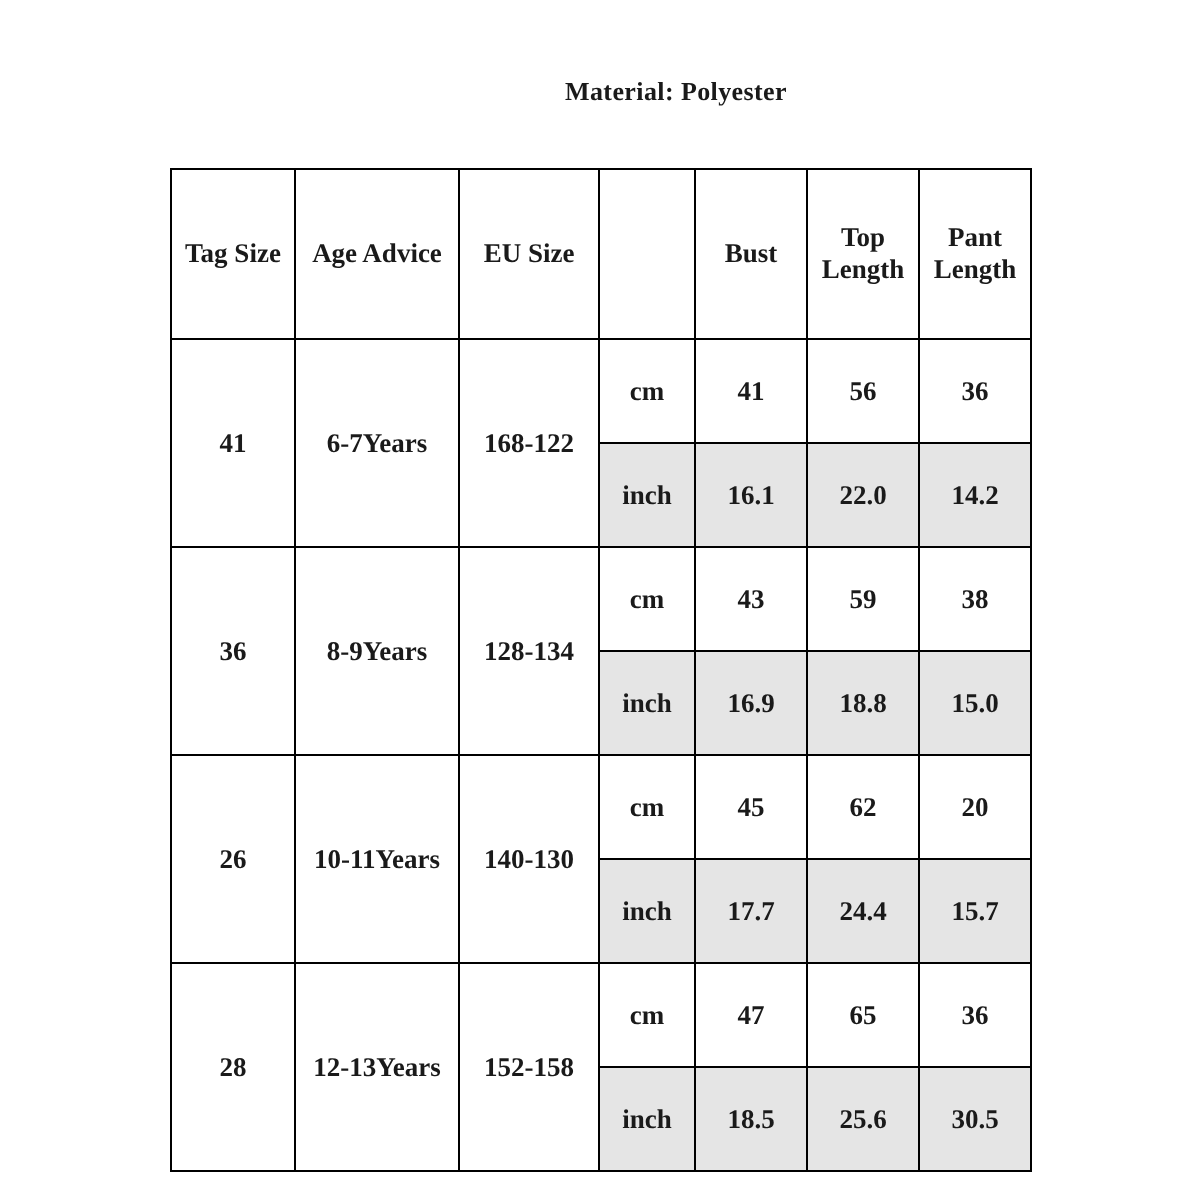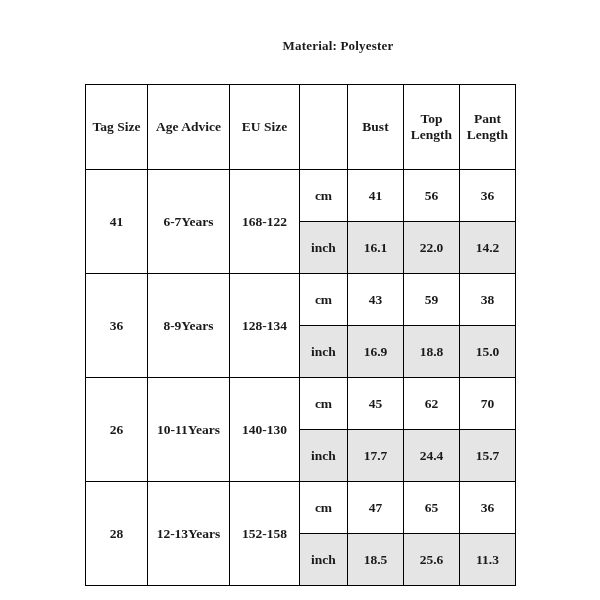--- a/index.html
+++ b/index.html
@@ -146,21 +146,21 @@
           <td class="shaded">15.0</td>
         </tr>
 
         <tr class="data-row">
           <td rowspan="2">26</td>
           <td rowspan="2">10-11Years</td>
           <td rowspan="2">140-130</td>
           <td class="unit-cell">cm</td>
           <td>45</td>
           <td>62</td>
-          <td>70</td>
+          <td>20</td>
         </tr>
         <tr class="data-row">
           <td class="unit-cell shaded">inch</td>
           <td class="shaded">17.7</td>
           <td class="shaded">24.4</td>
           <td class="shaded">15.7</td>
         </tr>
 
         <tr class="data-row">
           <td rowspan="2">28</td>
@@ -168,19 +168,19 @@
           <td rowspan="2">152-158</td>
           <td class="unit-cell">cm</td>
           <td>47</td>
           <td>65</td>
           <td>36</td>
         </tr>
         <tr class="data-row">
           <td class="unit-cell shaded">inch</td>
           <td class="shaded">18.5</td>
           <td class="shaded">25.6</td>
-          <td class="shaded">11.3</td>
+          <td class="shaded">30.5</td>
         </tr>
       </tbody>
     </table>
   </div>
 
 </div>
 
 </body></html>

